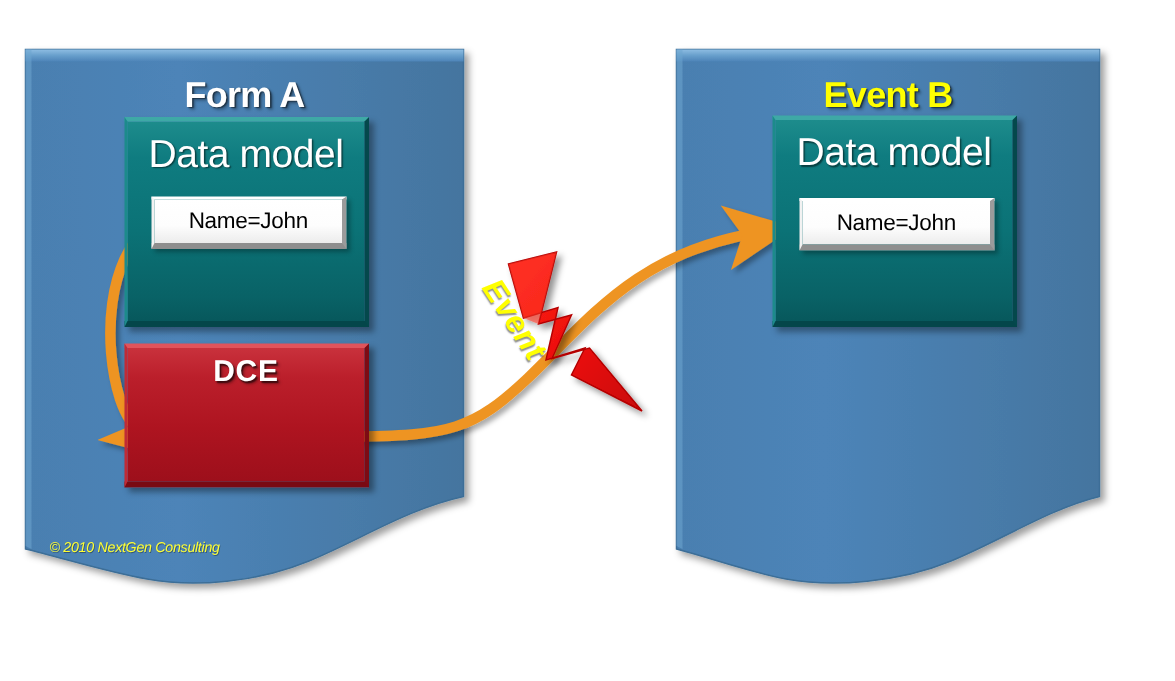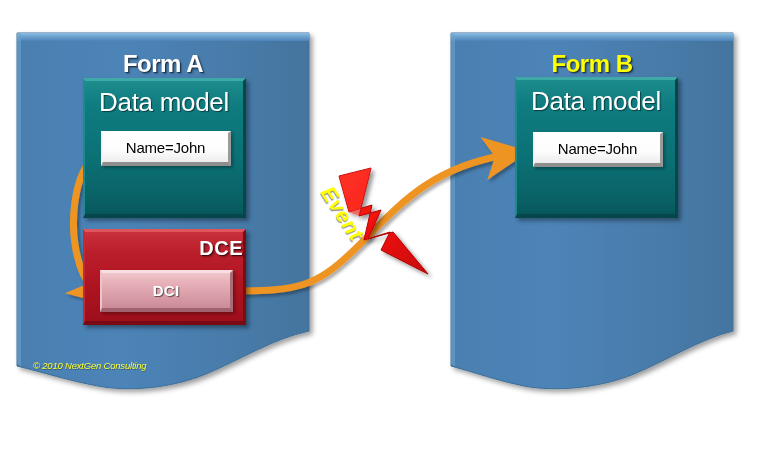--- a/index.html
+++ b/index.html
@@ -111,21 +111,21 @@
     border-left: 2px solid #c02b36;
     border-right: 3px solid #7d0b14;
     border-bottom: 4px solid #790a13;
     box-sizing: border-box;
     box-shadow: 3px 3px 4px rgba(0,0,0,0.38);
   }
   .dce-label {
     position: absolute;
     left: 0;
     width: 100%;
-    text-align: right;
+    text-align: center;
     color: #ffffff;
     font-size: 20px;
     font-weight: bold;
     letter-spacing: 0.5px;
     text-shadow: 1px 1px 1px rgba(0,0,0,0.6), 2px 2px 2px rgba(0,0,0,0.25);
     pointer-events: none;
   }
 
   
   .dci-box {
@@ -264,31 +264,28 @@
 
     <div class="datamodel-box" style="left:66px; top:45px; width:163px; height:140px;">
       <div class="datamodel-label" style="top:6px;">Data model</div>
       <div class="value-field" style="left:16px; top:50px; width:130px; height:35px;">
         <span class="value-field-text">Name=John</span>
       </div>
     </div>
 
     <div class="dce-box" style="left:66px; top:196px; width:163px; height:96px;">
       <div class="dce-label" style="top:5px;">DCE</div>
-      <div class="dci-box" style="left:15px; top:38px; width:133px; height:42px;">
-        <span class="dci-label">DCI</span>
-      </div>
     </div>
 
     <div class="copyright" style="left:16px; top:327px;">© 2010 NextGen Consulting</div>
   </div>
 
   <div class="form-panel" style="left:451px; top:33px; width:282px; height:360px;">
 
-    <div class="form-title yellow" style="top:7px;">Form B</div>
+    <div class="form-title yellow" style="top:7px;">Event B</div>
 
     <div class="datamodel-box" style="left:64px; top:44px; width:163px; height:141px;">
       <div class="datamodel-label" style="top:6px;">Data model</div>
       <div class="value-field" style="left:16px; top:52px; width:130px; height:35px;">
         <span class="value-field-text">Name=John</span>
       </div>
     </div>
   </div>
 
   <div class="event-label" style="left:336px; top:182px; transform: rotate(57deg);">Event</div>

